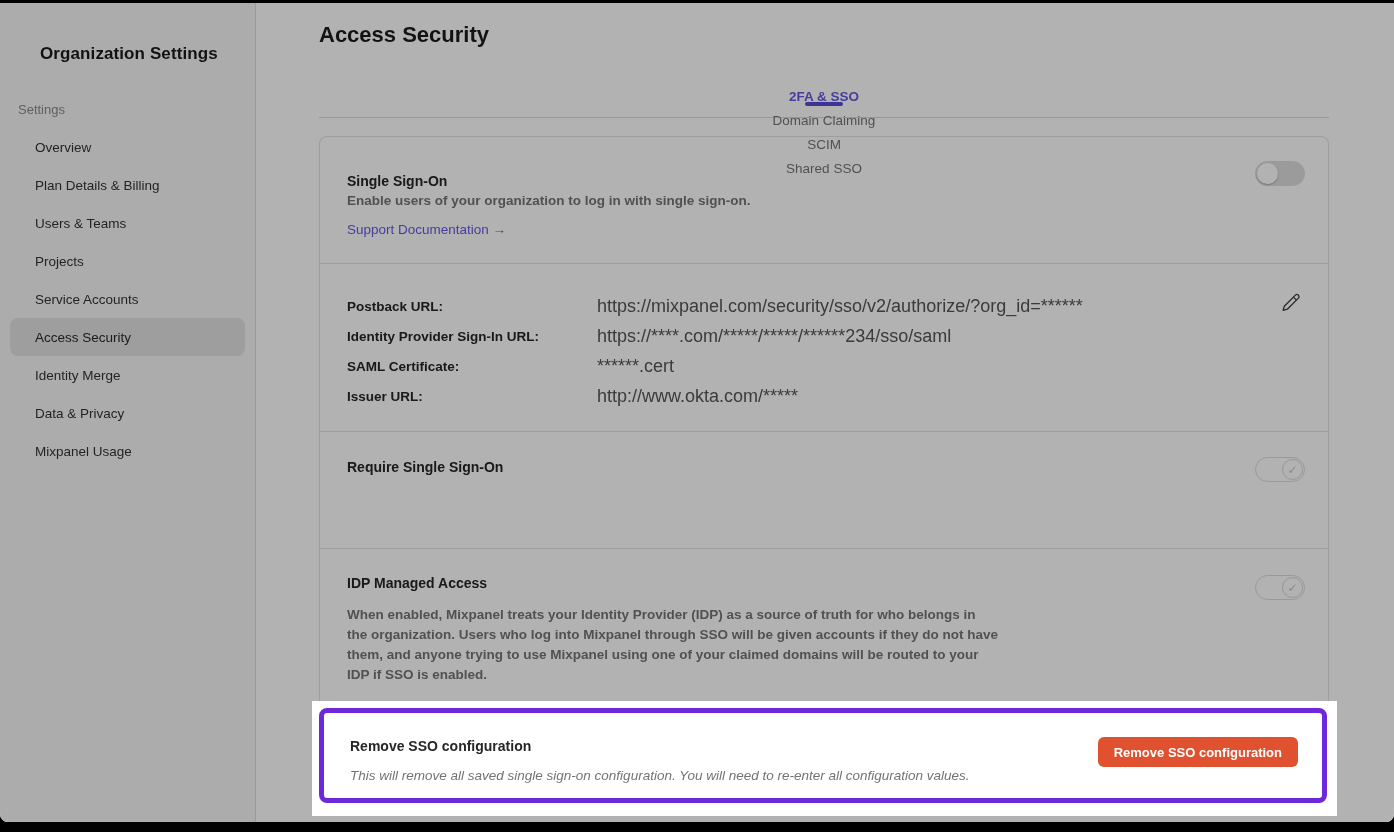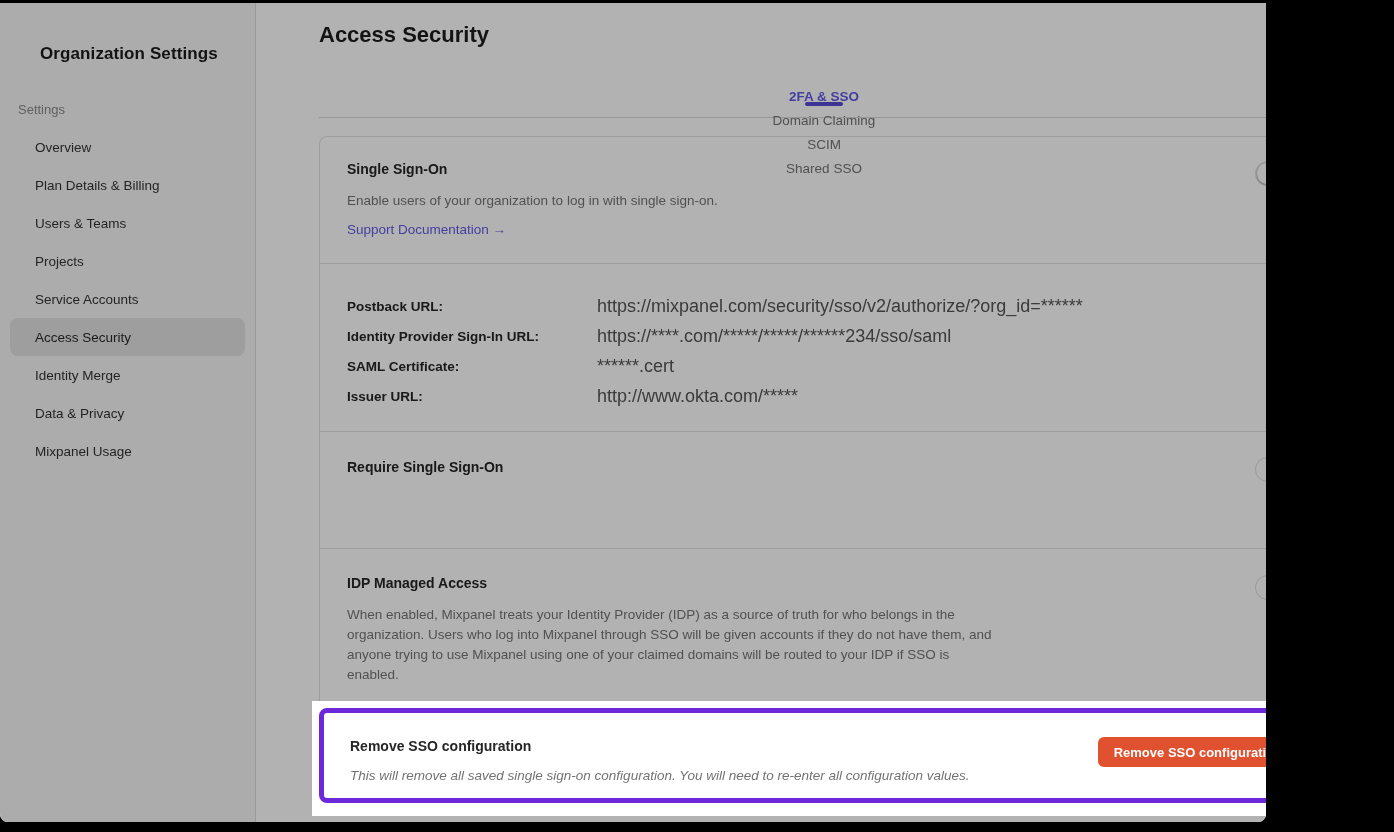--- a/index.html
+++ b/index.html
@@ -1,18 +1,18 @@
 <!DOCTYPE html>
 <html><head>
 <meta charset="utf-8">
 <style>
   * { margin:0; padding:0; box-sizing:border-box; }
   html,body { width:1394px; height:832px; background:#000; overflow:hidden;
     font-family:"Liberation Sans","DejaVu Sans",sans-serif; }
-  .page { position:absolute; top:3px; left:0; width:1266px; height:819px;
+  .page { position:absolute; top:3px; left:0; width:1394px; height:819px;
     background:#FFFFFF; border-radius:0 0 8px 8px; overflow:hidden; }
 
   
   .sidebar { position:absolute; left:0; top:0; bottom:0; width:256px;
     background:#F7F7F7; border-right:1px solid #DDDDDD; }
   .sidebar-title { position:absolute; left:40px; top:41px; font-size:17px;
     font-weight:700; color:#1A1A1A; letter-spacing:.1px; }
   .sidebar-section-label { position:absolute; left:18px; top:99px;
     font-size:13px; font-weight:500; color:#8A8A8A; }
   .sidebar-nav { position:absolute; left:0; right:0; top:125px; }
@@ -33,26 +33,26 @@
   .tab-indicator { position:absolute; left:50%; transform:translateX(-50%);
     bottom:-2px; width:38px; height:4px; border-radius:2px; background:#564AD6; }
 
   .container { position:absolute; left:62px; top:133px; width:1010px;
     border:1px solid #E3E3E3; border-bottom:none; border-radius:8px 8px 0 0; }
   .sec { position:relative; border-top:1px solid #E3E3E3; }
   .sec:first-child { border-top:none; }
   .sec-title { position:absolute; left:27px; font-size:14px; font-weight:700;
     color:#262626; }
   .sec-desc { position:absolute; left:27px; font-size:13.5px; color:#757575;
-    line-height:20px; }
+    line-height:20px;font-weight:bold; }
   .sec-link { position:absolute; left:27px; font-size:13.5px; color:#6459E5;
     font-weight:500; text-decoration:none; cursor:pointer; }
 
   .sec-sso { height:126px; }
-  .sec-sso .sec-title { top:24px; }
+  .sec-sso .sec-title { top:36px; }
   .sec-sso .sec-desc  { top:54px; }
   .sec-sso .sec-link  { top:85px; }
 
   .sec-details { height:168px; }
   .detail-rows { position:absolute; left:27px; top:27px; right:90px; }
   .detail-row { height:30px; display:flex; align-items:center; }
   .detail-label { width:250px; font-size:13.5px; font-weight:700; color:#262626; }
   .detail-value { font-size:18px; color:#555555; }
   .edit-btn { position:absolute; right:26px; top:28px; width:22px; height:22px;
     background:none; border:none; cursor:pointer; color:#3A3A3A; }

